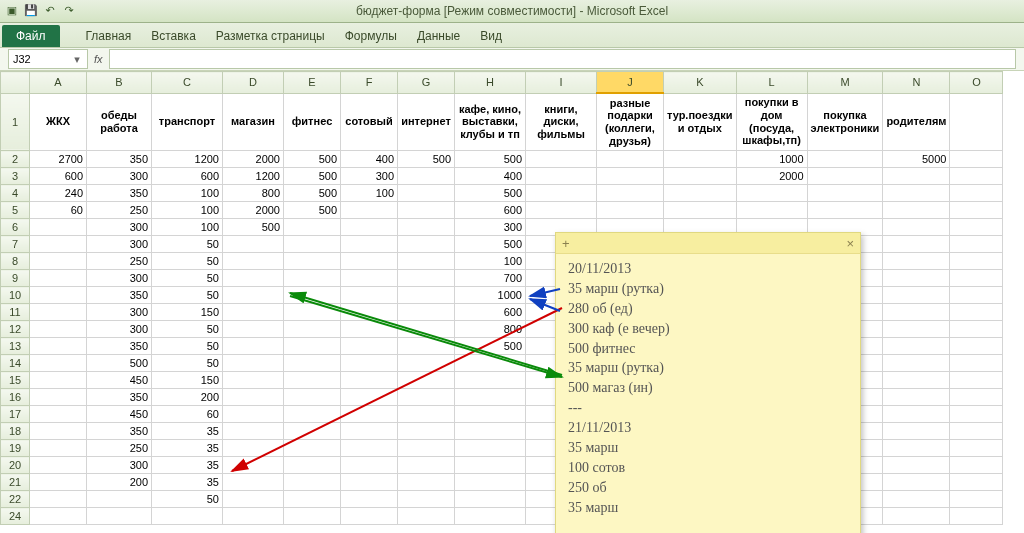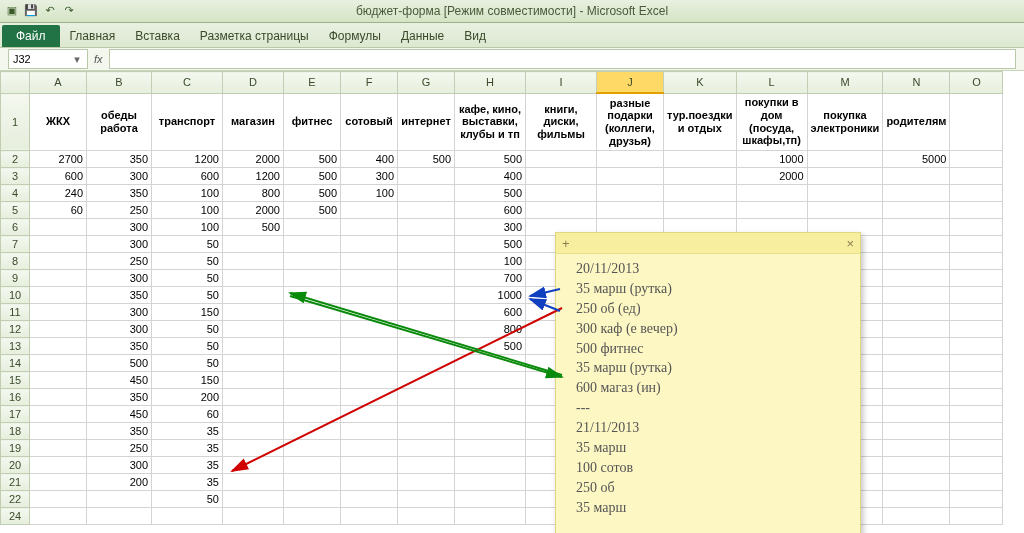--- a/index.html
+++ b/index.html
@@ -3,21 +3,21 @@
 <meta charset="utf-8">
 <style>
   html,body{margin:0;padding:0;font-family:"Segoe UI",Tahoma,sans-serif;font-size:11px;background:#fff;color:#000;overflow:hidden;width:1024px;height:533px}
   
   .titlebar{height:22px;background:linear-gradient(#e8f0e0,#d4e4c4);display:flex;align-items:center;justify-content:center;position:relative;border-bottom:1px solid #9db28a}
   .titlebar .qat{position:absolute;left:4px;top:2px;display:flex;gap:3px;align-items:center}
   .qat-btn{width:16px;height:16px;display:flex;align-items:center;justify-content:center;color:#3a5a2a}
   .titlebar-text{font-size:12px;color:#4a5a3a}
   
   .ribbon{height:24px;background:linear-gradient(#e8f0e0,#dde8d0);display:flex;align-items:flex-end;border-bottom:1px solid #b8c8a8;padding-left:2px}
-  .file-tab{background:#217346;color:#fff;padding:4px 14px;font-size:12px;border-radius:2px 2px 0 0;margin-right:0}
+  .file-tab{background:#217346;color:#fff;padding:4px 14px;font-size:12px;border-radius:2px 2px 0 0;margin-right:16px}
   .rtab{padding:4px 10px;font-size:12px;color:#3a4a2a;cursor:default}
   
   .fbar{height:22px;background:#f3f7ee;border-bottom:1px solid #c8d4b8;display:flex;align-items:center;gap:6px;padding:0 8px}
   .namebox{width:70px;height:18px;border:1px solid #b8c8a8;background:#fff;display:flex;align-items:center;padding:0 4px;font-size:11px}
   .namebox-dd{width:12px;text-align:center;color:#666}
   .fx{font-style:italic;color:#555;margin:0 0}
   .formula-input{flex:1;height:18px;border:1px solid #b8c8a8;background:#fff}
   
   .grid-wrap{position:relative;overflow:hidden;height:465px}
   table{border-collapse:collapse;table-layout:fixed}
@@ -25,21 +25,21 @@
   th.colhdr{height:18px}
   td.rowhdr{width:26px;height:14px}
   th.colhdr.sel{background:#ffd966;border-bottom:2px solid #e0a000}
   td.cell{border:1px solid #d4d4d4;height:14px;padding:0 3px;overflow:hidden;white-space:nowrap;font-size:11px;background:#fff}
   tr.hdr-row td.cell{height:56px;font-weight:bold;text-align:center;white-space:normal;vertical-align:middle;line-height:1.15;font-size:11px}
   td.num{text-align:right}
   .corner{width:26px;height:18px;background:linear-gradient(#f4f8ef,#e6eedc);border:1px solid #c2ceb4}
   
   .note{position:absolute;left:555px;top:161px;width:280px;height:300px;background:#fdf7c3;border:1px solid #e0d880;box-shadow:2px 3px 6px rgba(0,0,0,.25);font-family:"Segoe Script","Comic Sans MS",cursive;font-size:14px;color:#555;padding:26px 12px 8px}
   .note .tbar{position:absolute;top:0;left:0;right:0;height:20px;background:#f7eea0;border-bottom:1px solid #e8dd8a;display:flex;justify-content:space-between;align-items:center;padding:0 6px;font-family:Arial;font-size:13px;color:#8a8050}
-  .note-line{margin:1px 8px;line-height:1.35}
+  .note-line{margin:1px 0;line-height:1.35}
   
   svg.overlay{position:absolute;left:0;top:0;pointer-events:none}
 </style>
 </head>
 <body>
 
 <div class="titlebar">
   <div class="qat">
     <span class="qat-btn">▣</span>
     <span class="qat-btn">💾</span>
@@ -507,25 +507,25 @@
     </table>
 
   <div class="note">
     <div class="tbar">
       <span>+</span>
       <span>×</span>
     </div>
     <div id="note-body">
         <div class="note-line">20/11/2013</div>
         <div class="note-line">35 марш (рутка)</div>
-        <div class="note-line">250 об (ед)</div>
+        <div class="note-line">280 об (ед)</div>
         <div class="note-line">300 каф (е вечер)</div>
         <div class="note-line">500 фитнес</div>
         <div class="note-line">35 марш (рутка)</div>
-        <div class="note-line">600 магаз (ин)</div>
+        <div class="note-line">500 магаз (ин)</div>
         <div class="note-line">---</div>
         <div class="note-line">21/11/2013</div>
         <div class="note-line">35 марш</div>
         <div class="note-line">100 сотов</div>
         <div class="note-line">250 об</div>
         <div class="note-line">35 марш</div>
       </div>
   </div>
 
   <svg class="overlay" width="1024" height="480">

